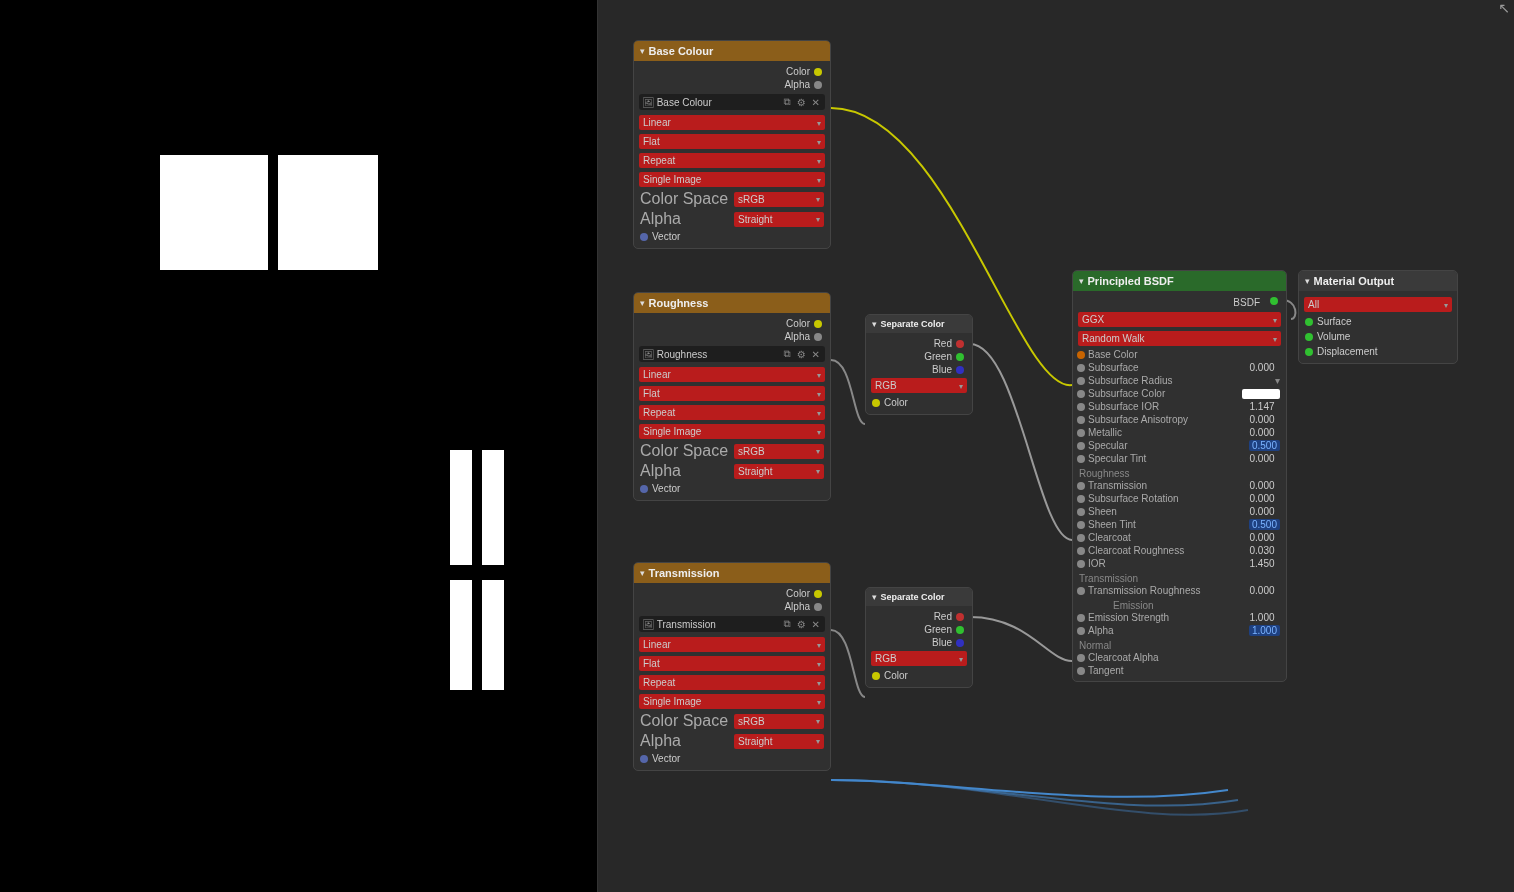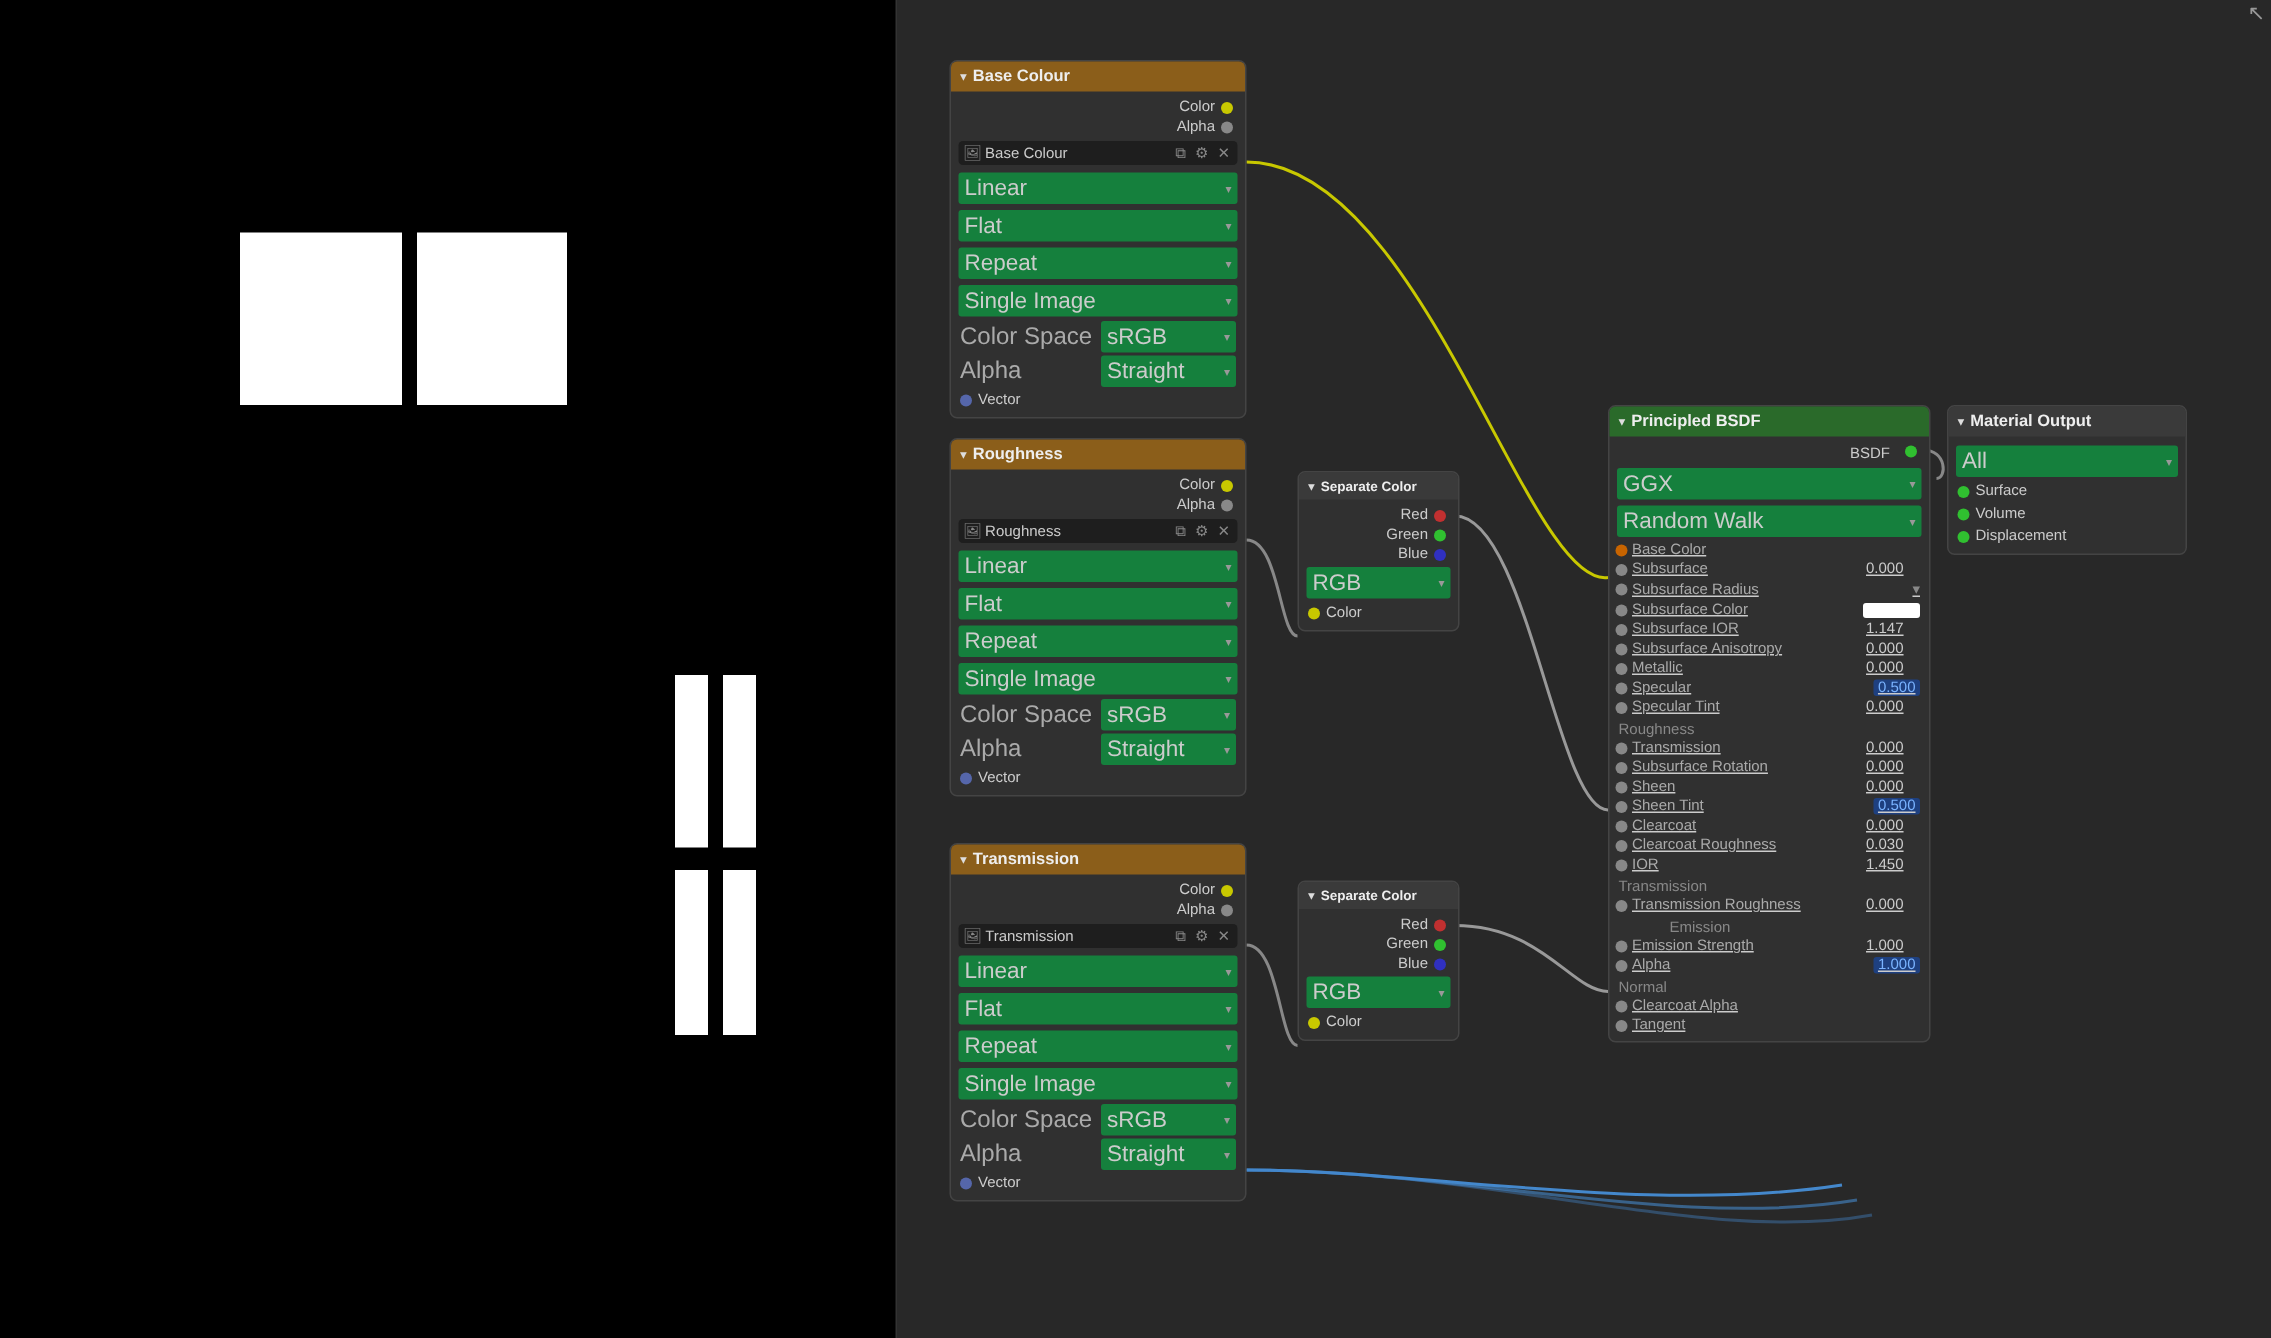--- a/index.html
+++ b/index.html
@@ -141,24 +141,24 @@
       align-items: center;
       padding: 1px 6px;
       gap: 4px;
     }
     .node-label {
       color: #aaa;
       font-size: 16px;
       flex: 1;
     }
     .node-select {
-      background: #15803d;
+      background: #b91c1c;
       border: none;
       color: #ccc;
-      font-size: 15px;
+      font-size: 10px;
       width: 100%;
       padding: 2px 4px;
       border-radius: 2px;
       appearance: none;
       cursor: pointer;
     }
     .node-select-wrap {
       position: relative;
       flex: 1;
     }
@@ -220,29 +220,28 @@
     }
     .bsdf-socket-label {
       font-size: 10px;
       color: #aaa;
       flex: 1;
     }
     .bsdf-value {
       font-size: 10px;
       color: #ccc;
       min-width: 36px;
-      text-align: left;
+      text-align: center;
     }
     .bsdf-row {
       display: flex;
       align-items: center;
       padding: 1px 6px 1px 4px;
       gap: 3px;
       font-size: 10px;
-      text-decoration: underline;
     }
     .select-wrap-full {
       padding: 2px 5px;
     }
 
     
     .wires-svg {
       position: absolute;
       top: 0; left: 0;
       width: 100%;

